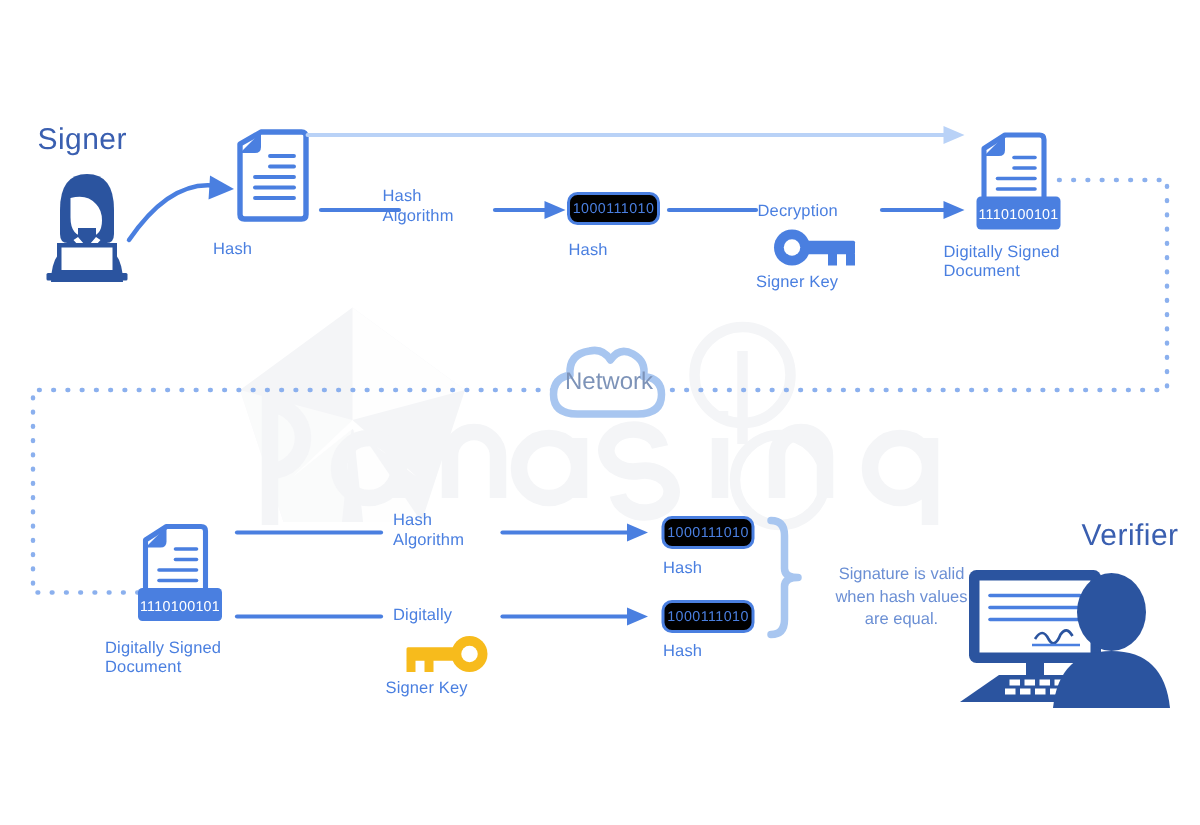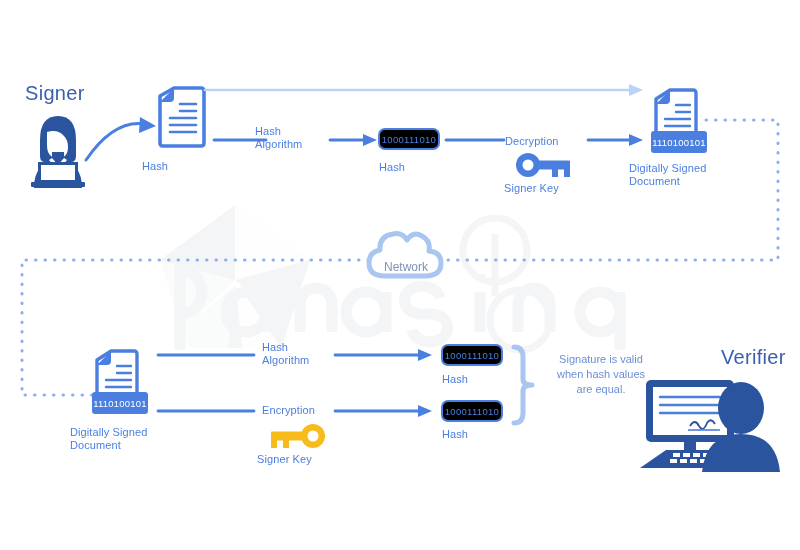--- a/index.html
+++ b/index.html
@@ -30,22 +30,21 @@
     border-radius:7px;
     color:#4a7fe0;
     font-size:9.5px;
     letter-spacing:0.3px;
     display:flex;align-items:center;justify-content:center;
     background:#000000;
     box-sizing:border-box;
   }
   .netword{
     color:#7d93b8;
-    font-size:12px;
-    margin-top:14px;
+    font-size:16px;
   }
   .validtext{
     color:#6b8fd4;
     font-size:11px;
     line-height:15px;
     text-align:center;
     white-space:pre-line;
   }
   svg{display:block;overflow:visible;}
   .wm{opacity:1;}
@@ -217,21 +216,21 @@
     <path d="M0 7 L84 7" stroke="#4a7fe0" stroke-width="2.8" stroke-linecap="round"></path>
     <path d="M83 1 L97 7 L83 13 Z" fill="#4a7fe0"></path>
   </svg>
 
   <div class="abs hashbox" style="left:441px;top:344px;width:62px;height:22px;">1000111010</div>
   <div class="abs lbl" style="left:442px;top:373px;width:60px;">Hash</div>
 
   <svg class="abs" style="left:158px;top:407px;width:96px;height:8px;" viewBox="0 0 96 8">
     <path d="M0 4 L96 4" stroke="#4a7fe0" stroke-width="2.8" stroke-linecap="round"></path>
   </svg>
-  <div class="abs lbl" style="left:262px;top:404px;width:72px;">Encryption</div>
+  <div class="abs lbl" style="left:262px;top:404px;width:72px;">Digitally</div>
   <svg class="abs" style="left:335px;top:404px;width:98px;height:14px;" viewBox="0 0 98 14">
     <path d="M0 7 L84 7" stroke="#4a7fe0" stroke-width="2.8" stroke-linecap="round"></path>
     <path d="M83 1 L97 7 L83 13 Z" fill="#4a7fe0"></path>
   </svg>
 
   <div class="abs hashbox" style="left:441px;top:400px;width:62px;height:22px;">1000111010</div>
   <div class="abs lbl" style="left:442px;top:428px;width:60px;">Hash</div>
 
   <svg class="abs" style="left:269px;top:424px;width:56px;height:24px;" viewBox="0 0 56 24">
     <g fill="#f7bb1c">
@@ -241,21 +240,21 @@
       <rect x="14" y="16" width="6" height="8"></rect>
       <rect x="2" y="16" width="6" height="8"></rect>
     </g>
   </svg>
   <div class="abs lbl" style="left:257px;top:453px;width:80px;">Signer Key</div>
 
   <svg class="abs" style="left:510px;top:345px;width:26px;height:80px;" viewBox="0 0 26 80">
     <path d="M4 2 q9 0 9 10 l0 22 q0 6 9 6 q-9 0 -9 6 l0 22 q0 10 -9 10" fill="none" stroke="#a8c6f0" stroke-width="5" stroke-linecap="round" stroke-linejoin="round"></path>
   </svg>
 
-  <div class="abs validtext" style="left:534px;top:352px;width:134px;">Signature is valid
+  <div class="abs validtext" style="left:534px;top:376px;width:134px;">Signature is valid
 when hash values
 are equal.</div>
 
   <div class="abs bigtitle" style="left:721px;top:346px;">Verifier</div>
 
   <svg class="abs" style="left:640px;top:380px;width:146px;height:92px;" viewBox="0 0 146 92">
     <g fill="#2b549f">
 
       <rect x="6" y="0" width="88" height="62" rx="5"></rect>
       <rect x="13" y="7" width="74" height="48" fill="#ffffff"></rect>

